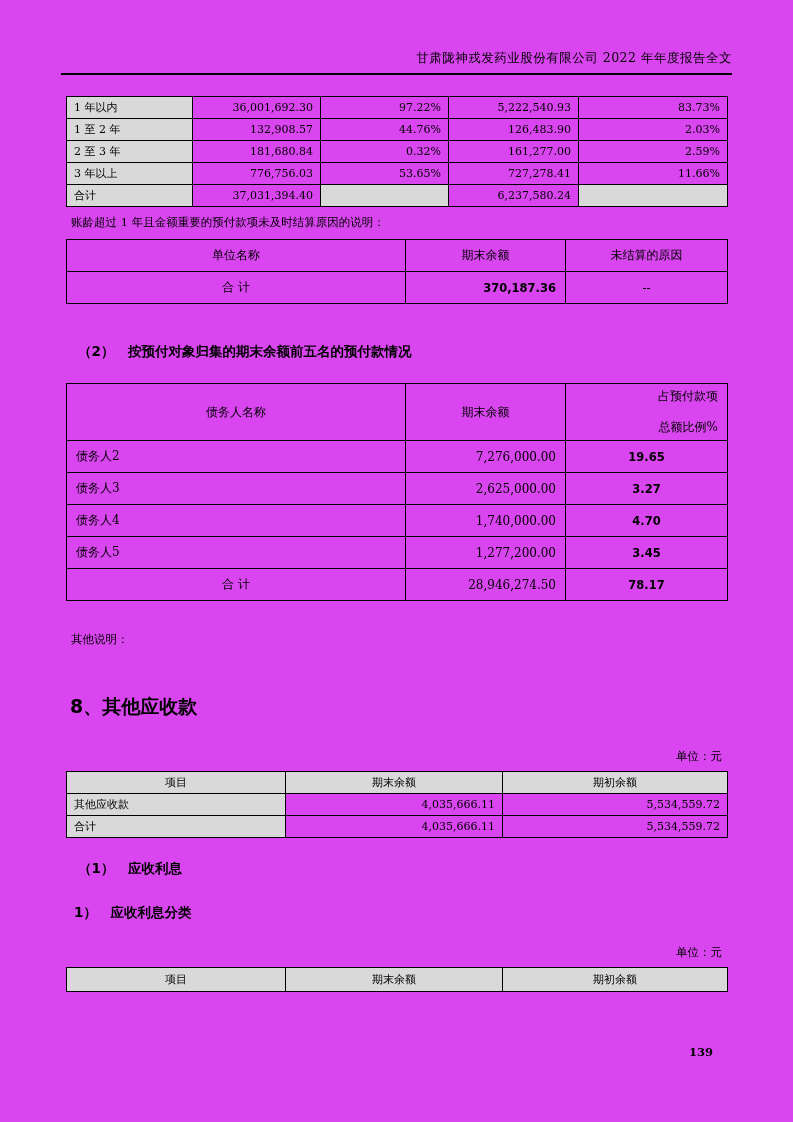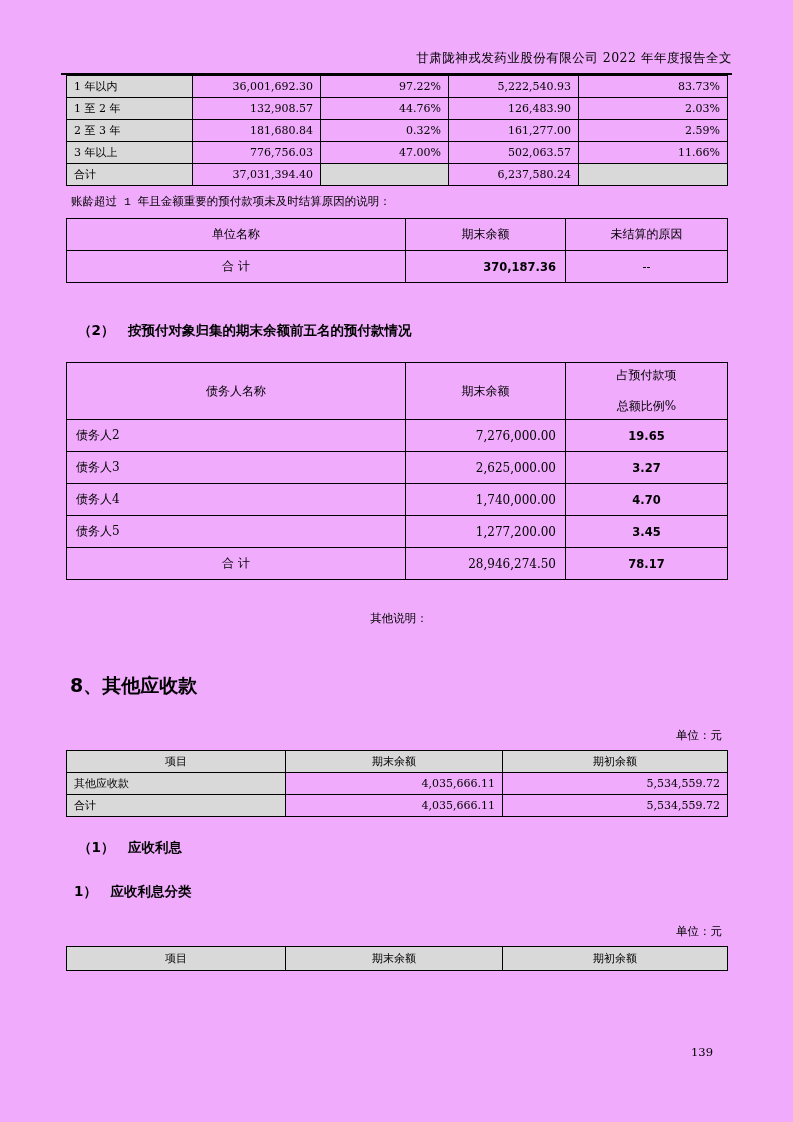--- a/index.html
+++ b/index.html
@@ -1,21 +1,21 @@
 <!DOCTYPE html>
 <html><head>
 <meta charset="utf-8">
 <style>
   * { margin:0; padding:0; box-sizing:border-box; }
   html,body { background:#ffffff; }
   .page {
     position:relative;
     width:793px; height:1122px;
     margin:0 auto;
-    background:#f0abfc;
+    background:#d946ef;
     color:#000;
     font-family:"DejaVu Serif", serif;
     padding:0 66px;
     overflow:hidden;
   }
   
   .hdr-wrap {
     margin:0 -5px;
     padding-top:47px;
     padding-bottom:6px;
@@ -27,25 +27,25 @@
   
   table { border-collapse:collapse; table-layout:fixed; width:661px; }
   td { border:1px solid #000; overflow:hidden; white-space:nowrap; }
   .gray { background:#d9d9d9; }
   .num { text-align:right; }
   .ctr { text-align:center; }
   .lbl { text-align:left; }
   .bold-sans { font-family:"DejaVu Sans", sans-serif; font-weight:700; font-size:11.5px; }
 
   
-  .t1 { font-size:11px; }
+  .t1 { margin-top:21px; font-size:11px; }
   .t1 td { height:22px; padding:0 7px; }
 
   
-  .note { font-size:11.5px; margin-top:8px; padding-left:5px;font-family:Liberation Mono, monospace; }
+  .note { font-size:11.5px; margin-top:8px; padding-left:5px; }
 
   
   .t2 { margin-top:9px; font-size:12px; border:1.5px solid #000; }
   .t2 td { height:32px; padding:0 9px; }
 
   
   .h-sub {
     font-family:"DejaVu Sans", sans-serif;
     font-weight:700;
     font-size:13.5px;
@@ -60,40 +60,41 @@
     padding-left:4px;
   }
   .h-sub1   { margin-top:22px; }
   .h-sub1-1 { margin-top:26px; padding-left:8px; }
 
   
   .t3 { margin-top:22px; font-size:12px; border:1.5px solid #000; }
   .t3 td { padding:0 9px; }
   .t3 .hrow td { height:57px; vertical-align:middle; text-align:center; }
   .t3 .brow td { height:32px; }
-  .pct-hdr span { display:block; text-align:center; }
+  .pct-hdr span { display:block; text-align:right; }
   .pct-hdr .l1 { margin-bottom:14px; }
 
   
   .unit { text-align:right; font-size:11.5px; padding-right:5px; }
   .unit-1 { margin-top:29px; }
   .unit-2 { margin-top:23px; }
 
   
   .t4 { margin-top:7px; font-size:11px; }
   .t4 td { height:22px; padding:0 7px; }
   .t5 { margin-top:7px; font-size:11px; }
   .t5 td { height:24px; padding:0 7px; }
 
-  .other-note { margin-top:31px;text-align:center; }
+  .other-note { margin-top:31px; }
 
   .pageno {
     position:absolute;
     bottom:63px; right:80px;
     font-size:11.5px;
+    font-weight:bold;
   }
 </style>
 </head>
 <body>
 
 <div class="page">
 
   <div class="hdr-wrap">
     <span class="hdr-title">甘肃陇神戎发药业股份有限公司 2022 年年度报告全文</span>
   </div>
@@ -124,22 +125,22 @@
     <tr>
       <td class="gray lbl">2 至 3 年</td>
       <td class="num">181,680.84</td>
       <td class="num">0.32%</td>
       <td class="num">161,277.00</td>
       <td class="num">2.59%</td>
     </tr>
     <tr>
       <td class="gray lbl">3 年以上</td>
       <td class="num">776,756.03</td>
-      <td class="num">47.00%</td>
-      <td class="num">502,063.57</td>
+      <td class="num">53.65%</td>
+      <td class="num">727,278.41</td>
       <td class="num">11.66%</td>
     </tr>
     <tr>
       <td class="gray lbl">合计</td>
       <td class="num">37,031,394.40</td>
       <td class="gray"></td>
       <td class="num">6,237,580.24</td>
       <td class="gray"></td>
     </tr>
   </tbody>

